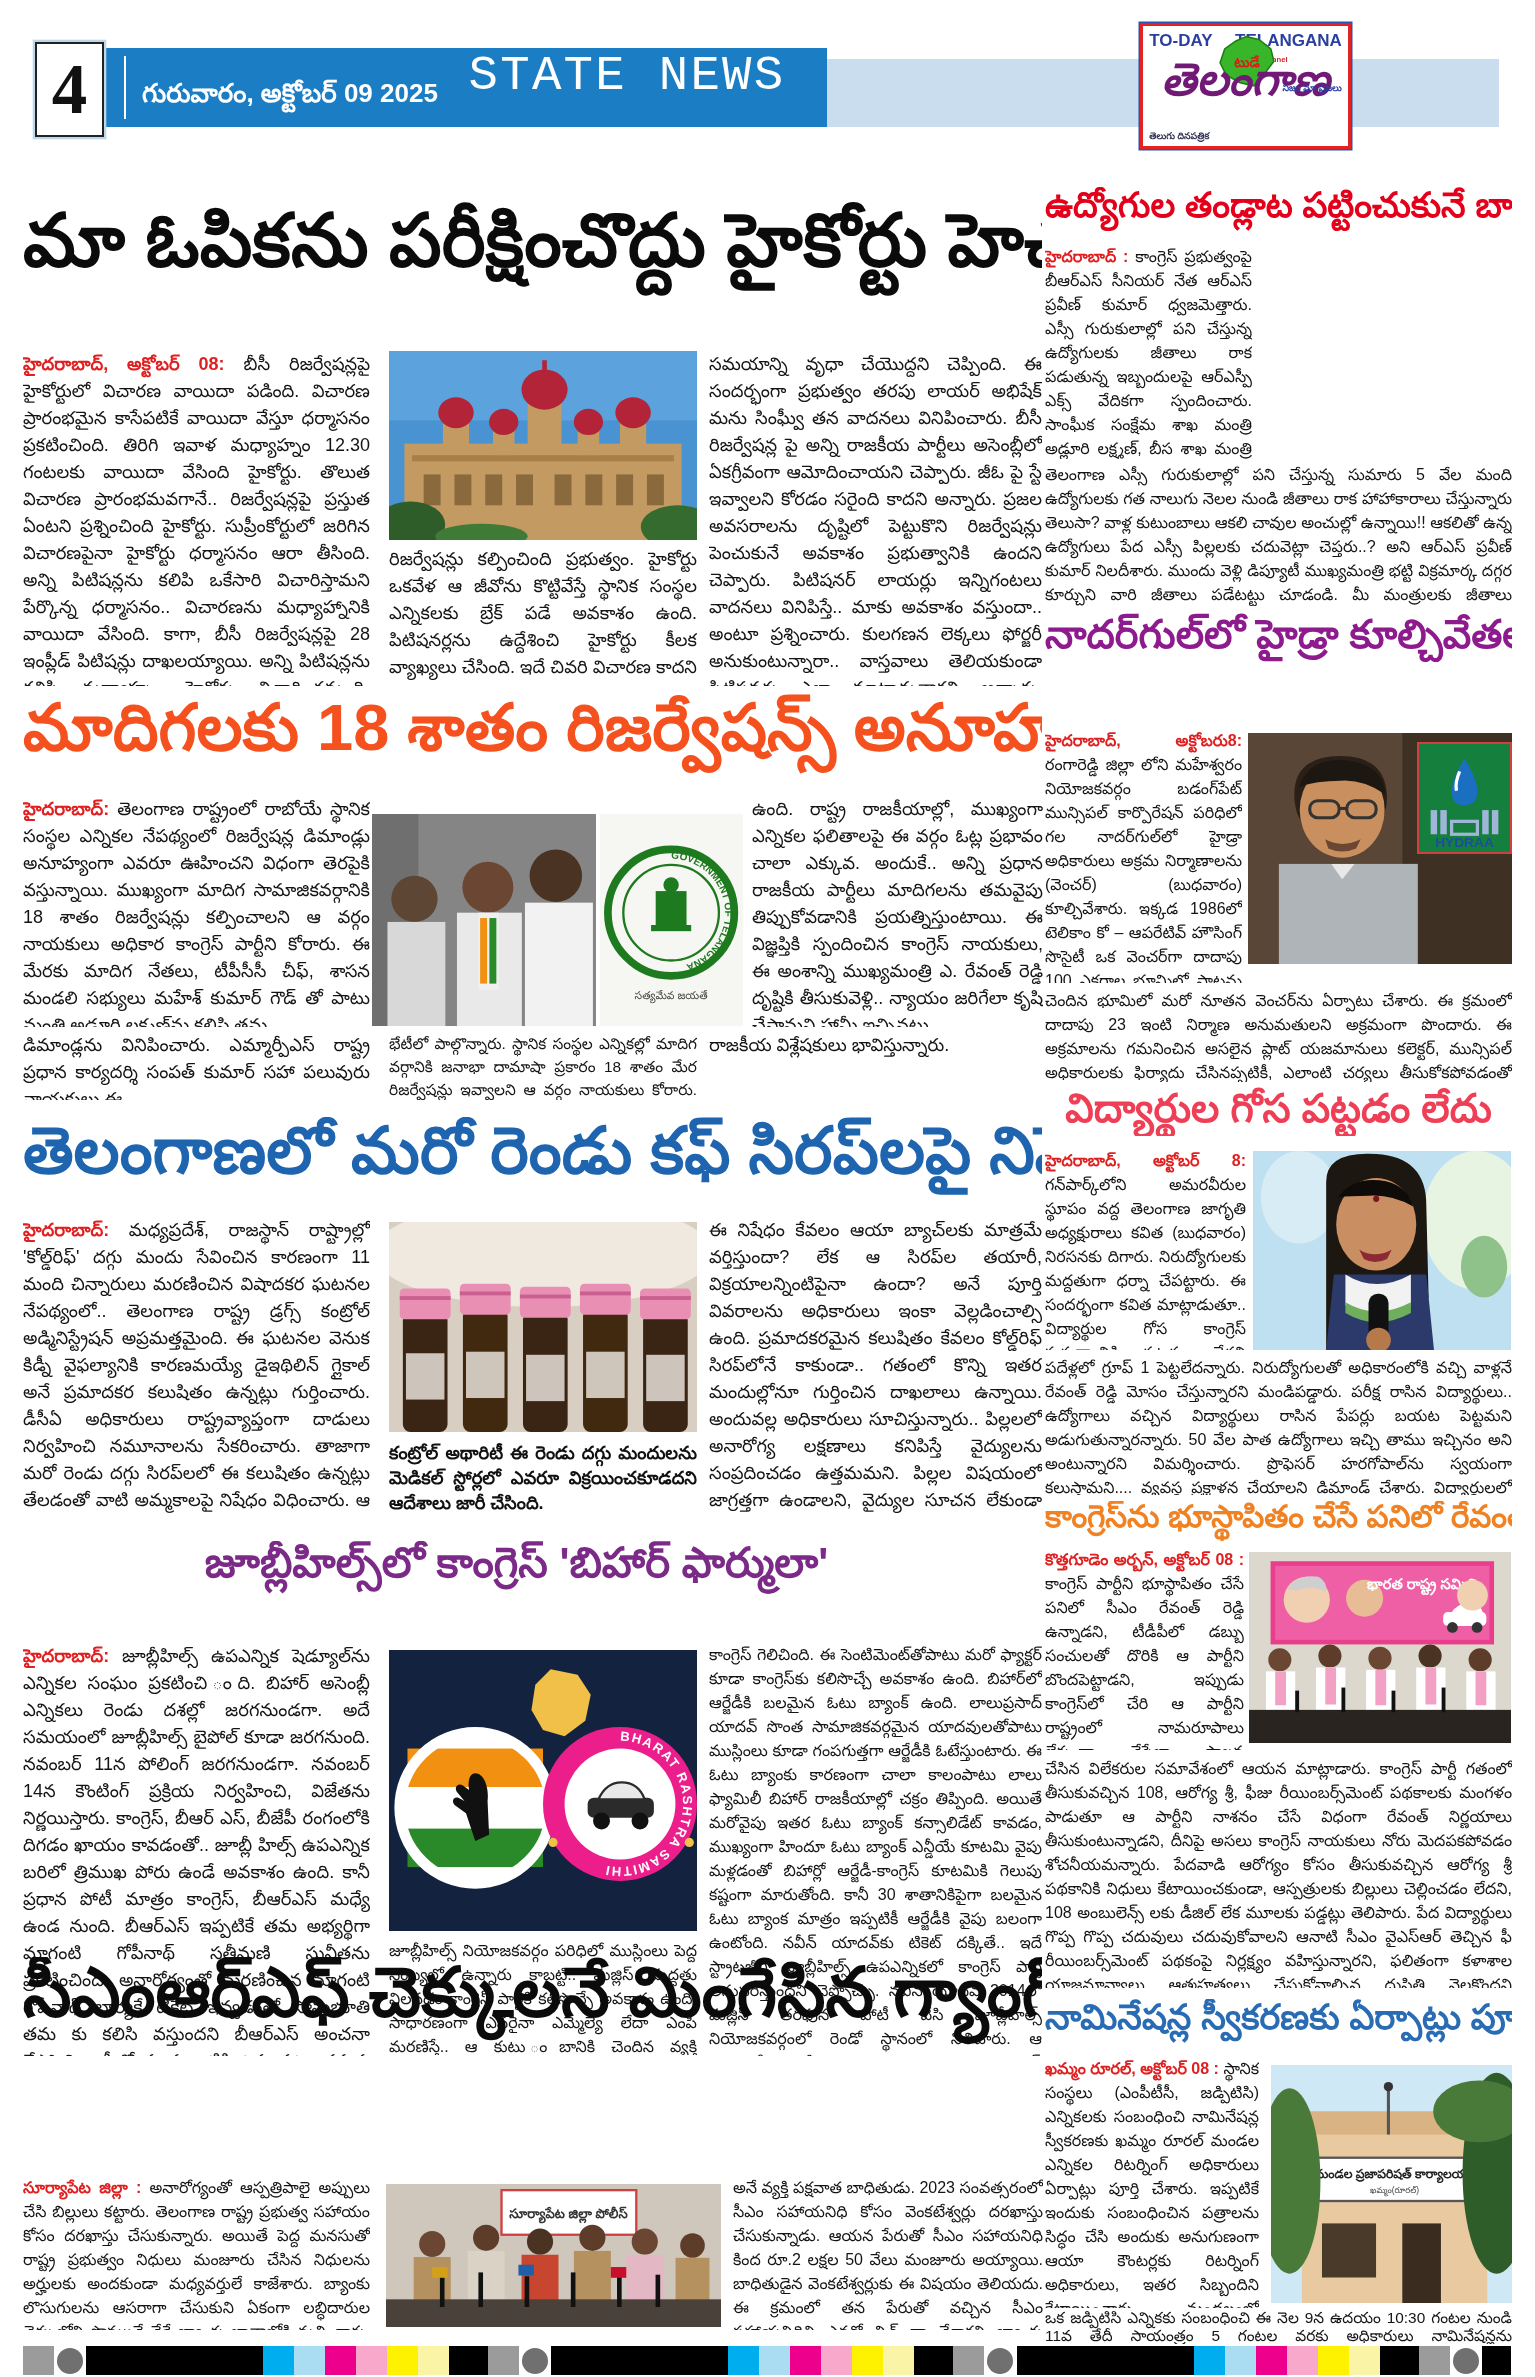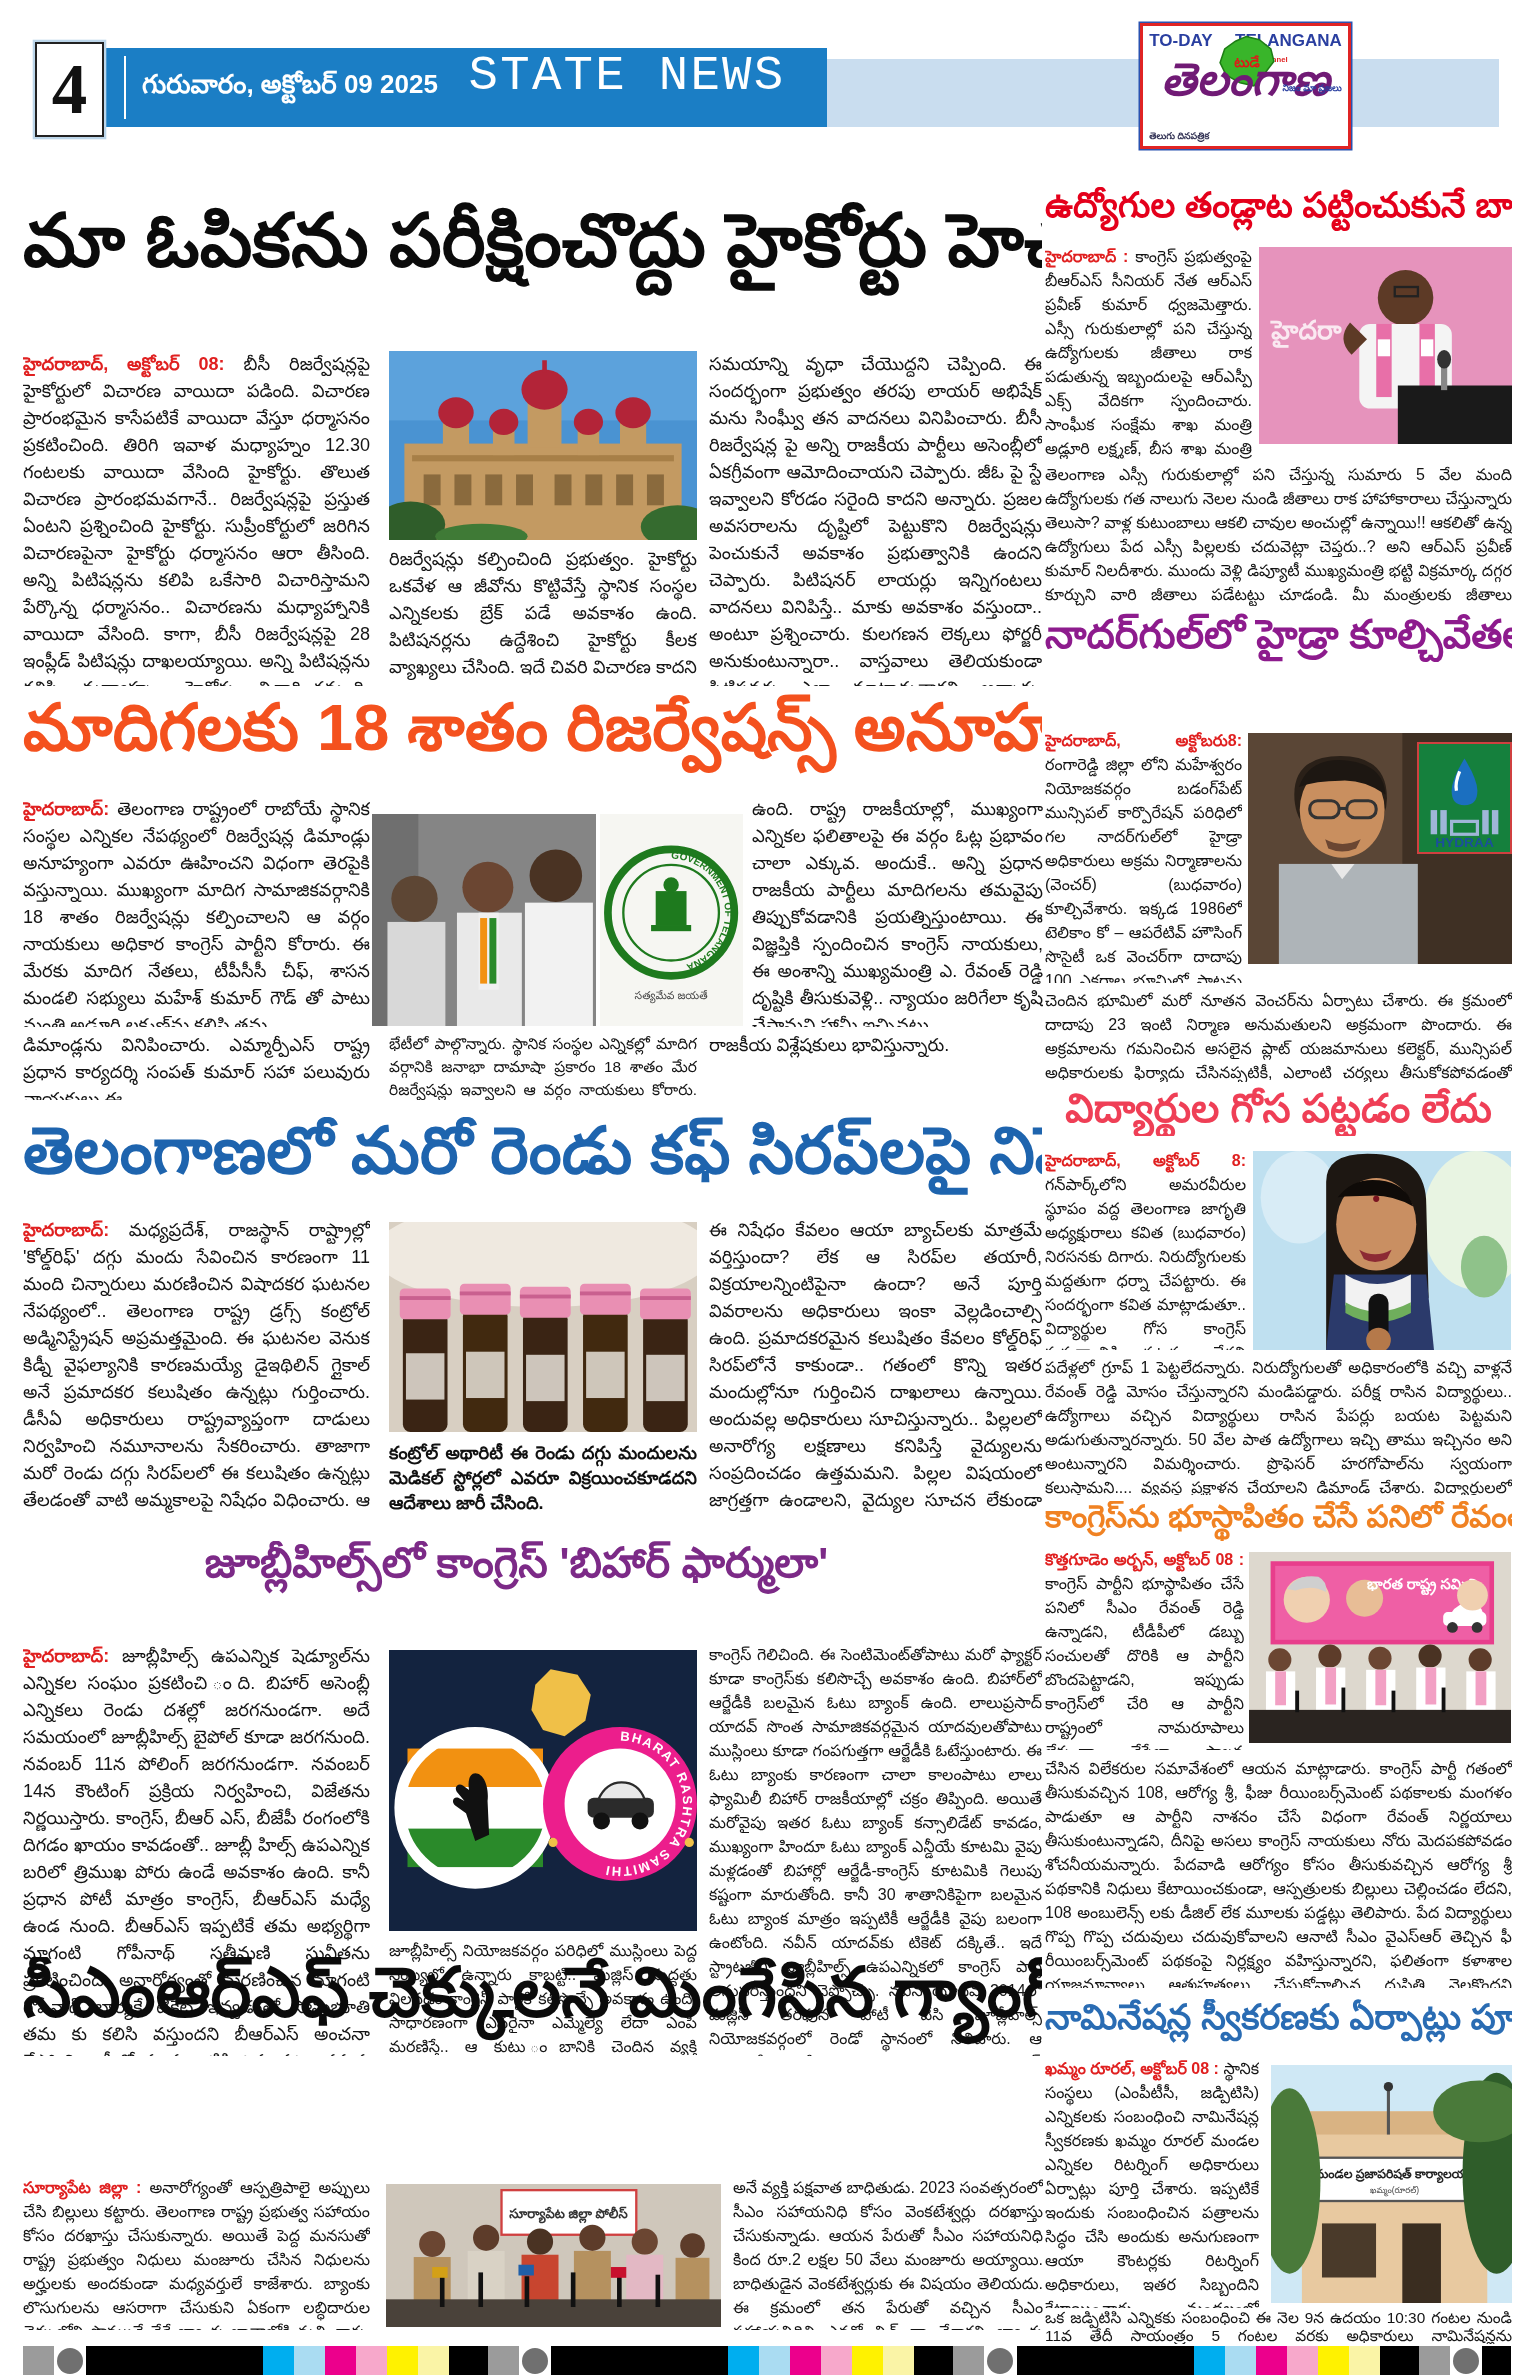--- a/index.html
+++ b/index.html
@@ -51,21 +51,21 @@
   #printbar .dot{border-radius:50%;height:26px;flex:0 0 auto;margin:0 3.1px;}
 </style>
 </head>
 <body>
 
 <div id="page">
 
   <div class="abs light-band" style="left:817px;top:59px;width:682px;height:68px;"></div>
   <div class="abs blue-bar" style="left:102px;top:48px;width:725px;height:79px;">
     <div class="abs hdr-sep" style="left:21.6px;top:7.7px;height:63px;"></div>
-    <div class="abs hdr-date" style="left:40px;top:0;height:79px;text-align:center;">గురువారం, అక్టోబర్ 09  2025</div>
+    <div class="abs hdr-date" style="left:40px;top:9px;height:79px;text-align:center;">గురువారం, అక్టోబర్ 09  2025</div>
     <div class="abs section-title" style="left:332px;top:0;width:386px;height:56px;font-family:Liberation Mono, monospace;">STATE NEWS</div>
   </div>
   <div class="abs page-box" style="left:35px;top:42px;width:65px;height:91px;">
     <span class="page-num">4</span>
   </div>
 
   <div class="abs logo-card" style="left:1140px;top:23px;width:205px;height:120px;">
     <div class="logo-row">
       <span class="logo-today">TO-DAY</span>
       <span>
@@ -285,38 +285,20 @@
       <rect x="172" y="105" width="20" height="14" fill="#1f5fa8"></rect>
       <rect x="292" y="108" width="20" height="14" fill="#c8102e"></rect>
     </svg>
   </div>
   <div class="abs bodytext" style="left:733px;top:2176px;width:310px;height:154px;font-size:16px;">అనే వ్యక్తి పక్షవాత బాధితుడు. 2023 సంవత్సరంలో సీఎం సహాయనిధి కోసం వెంకటేశ్వర్లు దరఖాస్తు చేసుకున్నాడు. ఆయన పేరుతో సీఎం సహాయనిధి కింద రూ.2 లక్షల 50 వేలు మంజూరు అయ్యాయి. బాధితుడైన వెంకటేశ్వర్లుకు ఈ విషయం తెలియదు. ఈ క్రమంలో తన పేరుతో వచ్చిన సీఎం సహాయనిధిని ఎవరో విత్ డ్రా చేశారని బ్యాంకు ద్వారా వెంకటేశ్వర్లు తెలుసుకున్నారు. ఈ మోసంపై స్థానిక పోలీస్ స్టేషన్‌లో ఫిర్యాదు చేశాడు బాధితుడు. సీఎంఆర్ఎఫ్ చెక్కులనే మింగేసిన గ్యాంగ్ – బ్యాంక్ లొసుగులే ఆసరా : మరొకరి బ్యాంక్ అకౌంట్‌లో డబ్బులు వేసి వాటిని డ్రా చేశారు</div>
 
   <div class="abs headline hl-red" style="left:1045px;top:187px;width:467px;height:48px;font-size:35px;">ఉద్యోగుల తండ్లాట పట్టించుకునే బాధ్యత లేదా</div>
   <div class="abs bodytext" style="left:1045px;top:245px;width:207px;height:214px;font-size:16px;">
     <span class="dl">హైదరాబాద్ :</span>
     <span>కాంగ్రెస్ ప్రభుత్వంపై బీఆర్ఎస్ సీనియర్ నేత ఆర్ఎస్ ప్రవీణ్ కుమార్ ధ్వజమెత్తారు. ఎస్సీ గురుకులాల్లో పని చేస్తున్న ఉద్యోగులకు జీతాలు రాక పడుతున్న ఇబ్బందులపై ఆర్ఎస్పీ ఎక్స్ వేదికగా స్పందించారు. సాంఘీక సంక్షేమ శాఖ మంత్రి అడ్లూరి లక్ష్మణ్, బీస శాఖ మంత్రి పొన్నం ప్రభాకర్ రోడ్ల మీదికొచ్చి కొట్లాడుకుంటున్నరు బాగానే ఉంది కానీ..</span>
-  </div>
-  <div class="abs photo" style="left:1259px;top:247px;width:253px;height:197px;">
-    <svg viewBox="0 0 328 256" preserveAspectRatio="none">
-      <rect width="328" height="256" fill="#e9a7c6"></rect>
-      <rect width="328" height="256" fill="#e170a8" opacity="0.35"></rect>
-      <text x="16" y="120" font-size="34" font-weight="bold" fill="#ffffff" opacity="0.8">హైదరా</text>
-      <circle cx="190" cy="66" r="36" fill="#5d3a26"></circle>
-      <rect x="176" y="52" width="30" height="12" fill="none" stroke="#222" stroke-width="3"></rect>
-      <rect x="130" y="100" width="120" height="110" rx="14" fill="#f4f4f4"></rect>
-      <rect x="152" y="100" width="20" height="95" fill="#e86fa8"></rect>
-      <rect x="208" y="100" width="20" height="95" fill="#e86fa8"></rect>
-      <rect x="154" y="120" width="16" height="22" fill="#ffffff"></rect>
-      <rect x="210" y="120" width="16" height="22" fill="#ffffff"></rect>
-      <path d="M120 140 Q100 120 118 98 L140 120 Z" fill="#5d3a26"></path>
-      <rect x="180" y="180" width="148" height="76" fill="#1a1a1a"></rect>
-      <rect x="236" y="150" width="8" height="36" fill="#888"></rect>
-      <ellipse cx="240" cy="146" rx="9" ry="12" fill="#333"></ellipse>
-    </svg>
   </div>
   <div class="abs bodytext" style="left:1045px;top:463px;width:467px;height:143px;font-size:16px;">తెలంగాణ ఎస్సీ గురుకులాల్లో పని చేస్తున్న సుమారు 5 వేల మంది ఉద్యోగులకు గత నాలుగు నెలల నుండి జీతాలు రాక హాహాకారాలు చేస్తున్నారు తెలుసా? వాళ్ల కుటుంబాలు ఆకలి చావుల అంచుల్లో ఉన్నాయి!! ఆకలితో ఉన్న ఉద్యోగులు పేద ఎస్సీ పిల్లలకు చదువెట్లా చెప్తరు..? అని ఆర్ఎస్ ప్రవీణ్ కుమార్ నిలదీశారు. ముందు వెళ్లి డిప్యూటీ ముఖ్యమంత్రి భట్టి విక్రమార్క దగ్గర కూర్చుని వారి జీతాలు పడేటట్టు చూడండి. మీ మంత్రులకు జీతాలు వచ్చినపుడు ఈ చిరుద్యోగులకు కూడా రావాలె కదా? మీ మంత్రులకు తన్నుకునే సమయం ఉన్నది కానీ ఉద్యోగుల తండ్లాట పట్టించుకునే బాధ్యత లేదా రేవంత్ రెడ్డి గారు అని ఆర్ఎస్పీ ప్రశ్నించారు.</div>
 
   <div class="abs headline hl-magenta" style="left:1045px;top:613px;width:467px;height:49px;font-size:40px;">నాదర్‌గుల్‌లో హైడ్రా కూల్చివేతలు</div>
   <div class="abs bodytext" style="left:1045px;top:729px;width:197px;height:254px;font-size:16px;">
     <span class="dl">హైదరాబాద్, అక్టోబరు8:</span>
     <span>రంగారెడ్డి జిల్లా లోని మహేశ్వరం నియోజకవర్గం బడంగ్‌పేట్ మున్సిపల్ కార్పొరేషన్ పరిధిలో గల నాదర్‌గుల్‌లో హైడ్రా అధికారులు అక్రమ నిర్మాణాలను (వెంచర్) (బుధవారం) కూల్చివేశారు. ఇక్కడ 1986లో టెలికాం కో – ఆపరేటివ్ హౌసింగ్ సొసైటీ ఒక వెంచర్‌గా దాదాపు 100 ఎకరాల భూమిలో ప్లాట్లను ఏర్పాటు చేసి, సొసైటీ సభ్యులకు పంపిణీ చేసింది. అయితే, 2016లో ధరణి ద్వారా అక్రమ పాస్‌బుక్కులు సృష్టించి, సొసైటీకి</span>
   </div>
   <div class="abs photo" style="left:1248px;top:733px;width:264px;height:231px;">
     <svg viewBox="0 0 342 300" preserveAspectRatio="none">

